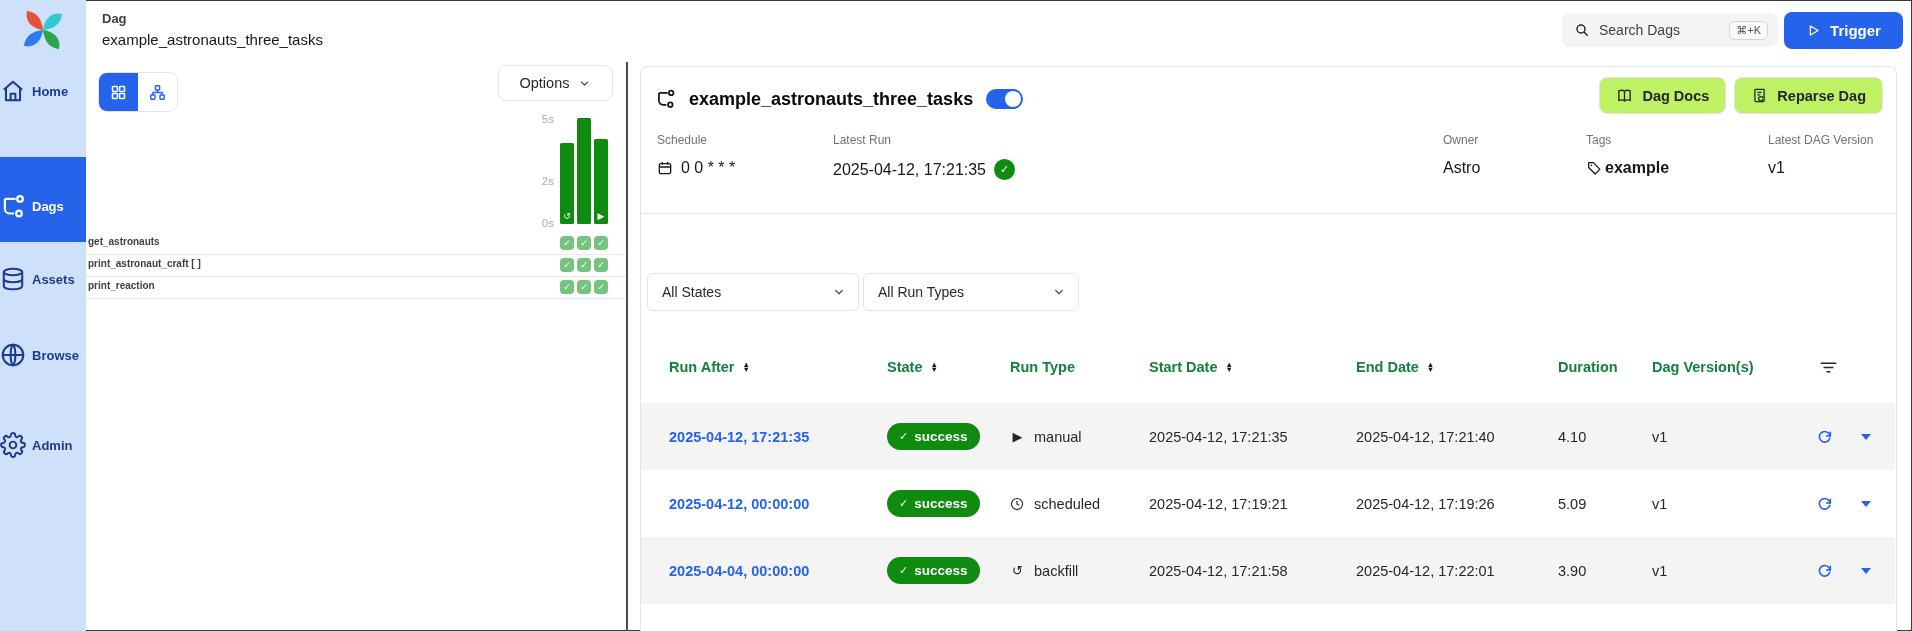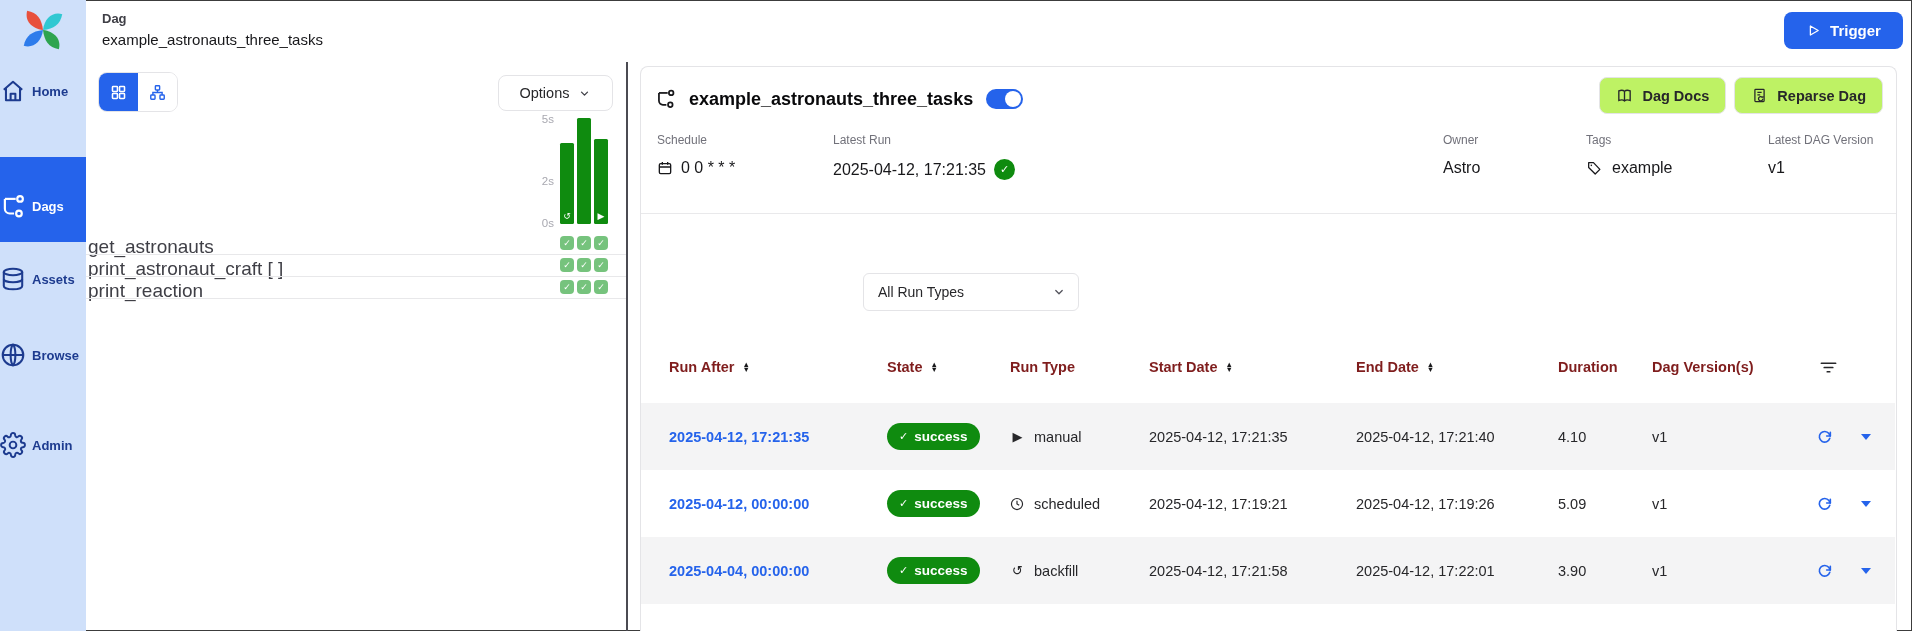--- a/index.html
+++ b/index.html
@@ -31,31 +31,31 @@
     gap:9px; font-size:15px; font-weight:600; cursor:pointer; font-family:inherit; }
   .trigger svg { width:15px; height:15px; }
 
   
   .viewtoggle { position:absolute; left:98px; top:72px; display:flex; border:1px solid #e4e4e7;
     border-radius:9px; overflow:hidden; background:#fff; }
   .viewtoggle .vbtn { width:39px; height:38px; display:flex; align-items:center; justify-content:center;
     color:#2563eb; background:#fff; border:none; cursor:pointer; }
   .viewtoggle .vbtn.on { background:#2563eb; color:#fff; }
   .viewtoggle svg { width:17px; height:17px; }
-  .options-btn { position:absolute; left:498px; top:75px; width:115px; height:36px; border:1px solid #e4e4e7;
+  .options-btn { position:absolute; left:498px; top:65px; width:115px; height:36px; border:1px solid #e4e4e7;
     background:#fff; border-radius:8px; display:flex; align-items:center; justify-content:center; gap:9px;
     font-size:14.5px; color:#27272a; cursor:pointer; font-family:inherit; }
   .options-btn svg { width:13px; height:13px; color:#3f3f46; }
 
   .tick { position:absolute; left:516px; width:38px; text-align:right; font-size:11.5px; color:#a8a8b0; }
   .bar { position:absolute; width:14px; bottom:407px; background:#0f8b0f; border-radius:1.5px; cursor:pointer; }
   .bar .bicon { position:absolute; bottom:2px; left:0; right:0; text-align:center; color:#fff; font-size:9px; line-height:11px; }
   .sq { position:absolute; width:14px; height:14px; border-radius:4px; background:#76c37d; cursor:pointer; }
   .sq::after { content:"✓"; position:absolute; inset:0; color:#fff; font-size:9px; line-height:14px; text-align:center; font-weight:700; }
-  .task-lbl { position:absolute; left:88px; font-size:19px; color:#3f3f46; cursor:pointer; }
+  .task-lbl { position:absolute; left:88px; font-size:10px; color:#3f3f46; cursor:pointer;font-weight:bold; }
   .rowline { position:absolute; left:86px; width:540px; height:1px; background:#e8e8ea; }
   .vdivider { position:absolute; left:626px; top:62px; width:2px; height:569px; background:#4b4b52; }
 
   
   .card { position:absolute; left:640px; top:66px; width:1257px; height:565px; background:#fff;
     border:1px solid #e4e4e7; border-bottom:none; border-radius:8px 8px 0 0; }
   .card-head { position:absolute; left:14px; top:12px; height:40px; display:flex; align-items:center; gap:13px; }
   .card-head svg.dagicon { width:21px; height:21px; color:#18181b; }
   .dag-name { font-size:18px; font-weight:700; color:#09090b; }
   .switch { width:37px; height:20px; border-radius:10px; background:#2563eb; position:relative; cursor:pointer; }
@@ -78,21 +78,21 @@
     border-bottom:1px solid #e9e9eb; }
   .tab { padding:0 10px; display:flex; align-items:center; font-size:15px; font-weight:600; color:#52525b;
     cursor:pointer; border-bottom:3px solid transparent; }
   .tab.active { color:#09090b; font-weight:700; border-bottom-color:#2563eb; }
 
   .selectbox { position:absolute; top:206px; height:38px; border:1px solid #e4e4e7; border-radius:6px;
     background:#fff; display:flex; align-items:center; padding:0 12px 0 14px; font-size:14px; color:#27272a; cursor:pointer; }
   .selectbox svg { margin-left:auto; width:14px; height:14px; color:#52525b; }
 
   .thead, .trow { position:absolute; left:0; right:1px; height:67px; display:flex; align-items:center; }
-  .thead { top:264px; height:72px; font-size:14.5px; font-weight:700; color:#7f1d1d; }
+  .thead { top:264px; height:72px; font-size:14.5px; font-weight:700; color:#15803d; }
   .trow { font-size:14.5px; color:#27272a; }
   .trow.stripe { background:#f4f4f5; }
   .c1{width:246px; padding-left:28px;} .c2{width:123px;} .c3{width:139px; display:flex; align-items:center; gap:9px;}
   .c4{width:207px;} .c5{width:202px;} .c6{width:94px;} .c7{width:159px;}
   .c8{flex:1; display:flex; align-items:center; gap:28px; padding-left:6px;}
   .hcell { display:flex; align-items:center; }
   .sort { display:inline-flex; flex-direction:column; margin-left:8px; font-size:7.5px; line-height:5.5px; color:#18181b; cursor:pointer; }
   .sort::before { content:"▲"; } .sort::after { content:"▼"; }
   .runlink { color:#2563eb; font-weight:700; cursor:pointer; text-decoration:none; }
   .badge { display:inline-flex; align-items:center; gap:6px; height:27px; padding:0 12px; border-radius:14px;
@@ -162,20 +162,28 @@
           <circle cx="12" cy="12" r="3.1"></circle>
           <path d="M19.4 15a1.65 1.65 0 0 0 .33 1.82l.06.06a2 2 0 0 1-2.83 2.83l-.06-.06a1.65 1.65 0 0 0-1.82-.33 1.65 1.65 0 0 0-1 1.51V21a2 2 0 0 1-4 0v-.09A1.65 1.65 0 0 0 9 19.4a1.65 1.65 0 0 0-1.82.33l-.06.06a2 2 0 0 1-2.83-2.83l.06-.06a1.65 1.65 0 0 0 .33-1.82 1.65 1.65 0 0 0-1.51-1H3a2 2 0 0 1 0-4h.09A1.65 1.65 0 0 0 4.6 9a1.65 1.65 0 0 0-.33-1.82l-.06-.06a2 2 0 0 1 2.83-2.83l.06.06a1.65 1.65 0 0 0 1.82.33H9a1.65 1.65 0 0 0 1-1.51V3a2 2 0 0 1 4 0v.09a1.65 1.65 0 0 0 1 1.51 1.65 1.65 0 0 0 1.82-.33l.06-.06a2 2 0 0 1 2.83 2.83l-.06.06a1.65 1.65 0 0 0-.33 1.82V9a1.65 1.65 0 0 0 1.51 1H21a2 2 0 0 1 0 4h-.09a1.65 1.65 0 0 0-1.51 1z"></path>
         </svg>
       <span class="lbl">Admin</span>
     </div>
   </nav>
 
   <div class="crumb">Dag</div>
   <div class="pg-title">example_astronauts_three_tasks</div>
 
+  <div class="search">
+    <svg viewBox="0 0 24 24" fill="none" stroke="currentColor" stroke-width="2.2">
+        <circle cx="10.5" cy="10.5" r="6"></circle>
+        <path d="m15 15 5.5 5.5"></path>
+      </svg>
+    <span class="ph">Search Dags</span>
+    <span class="kbd">⌘+K</span>
+  </div>
 
   <button class="trigger">
     <svg viewBox="0 0 24 24" fill="none" stroke="currentColor" stroke-width="2" stroke-linejoin="round">
         <path d="M7 4.8v14.4L19.5 12 7 4.8z"></path>
       </svg>
     <span>Trigger</span>
   </button>
 
   <div class="viewtoggle">
     <button class="vbtn on">
@@ -286,38 +294,44 @@
       </div>
     </div>
     <div class="info-block" style="left:802px;">
       <div class="ilabel">Owner</div>
       <div class="ival">
           <span>Astro</span>
         </div>
     </div>
     <div class="info-block" style="left:945px;">
       <div class="ilabel">Tags</div>
-      <div class="ival" style="gap:10px;">
+      <div class="ival" style="gap:3px;font-weight:bold;">
         <svg viewBox="0 0 24 24" fill="none" stroke="currentColor" stroke-width="1.9" stroke-linejoin="round">
             <path d="M4 4v7.2L13.8 21l7-7L11.2 4H4z"></path>
             <circle cx="8" cy="8" r="1.2" fill="currentColor" stroke="none"></circle>
           </svg>
         <span>example</span>
       </div>
     </div>
     <div class="info-block" style="left:1127px;">
       <div class="ilabel">Latest DAG Version</div>
       <div class="ival">
           <span>v1</span>
         </div>
     </div>
 
     <div class="head-divider"></div>
 
 
+    <div class="selectbox" style="left:6px; width:212px;">
+      <span>All States</span>
+      <svg viewBox="0 0 24 24" fill="none" stroke="currentColor" stroke-width="2.2" stroke-linecap="round" stroke-linejoin="round">
+          <path d="m6.5 9.5 5.5 5.5 5.5-5.5"></path>
+        </svg>
+    </div>
     <div class="selectbox" style="left:222px; width:216px;">
       <span>All Run Types</span>
       <svg viewBox="0 0 24 24" fill="none" stroke="currentColor" stroke-width="2.2" stroke-linecap="round" stroke-linejoin="round">
           <path d="m6.5 9.5 5.5 5.5 5.5-5.5"></path>
         </svg>
     </div>
 
     <div class="thead">
       <span class="c1 hcell">
           <span>Run After</span>

